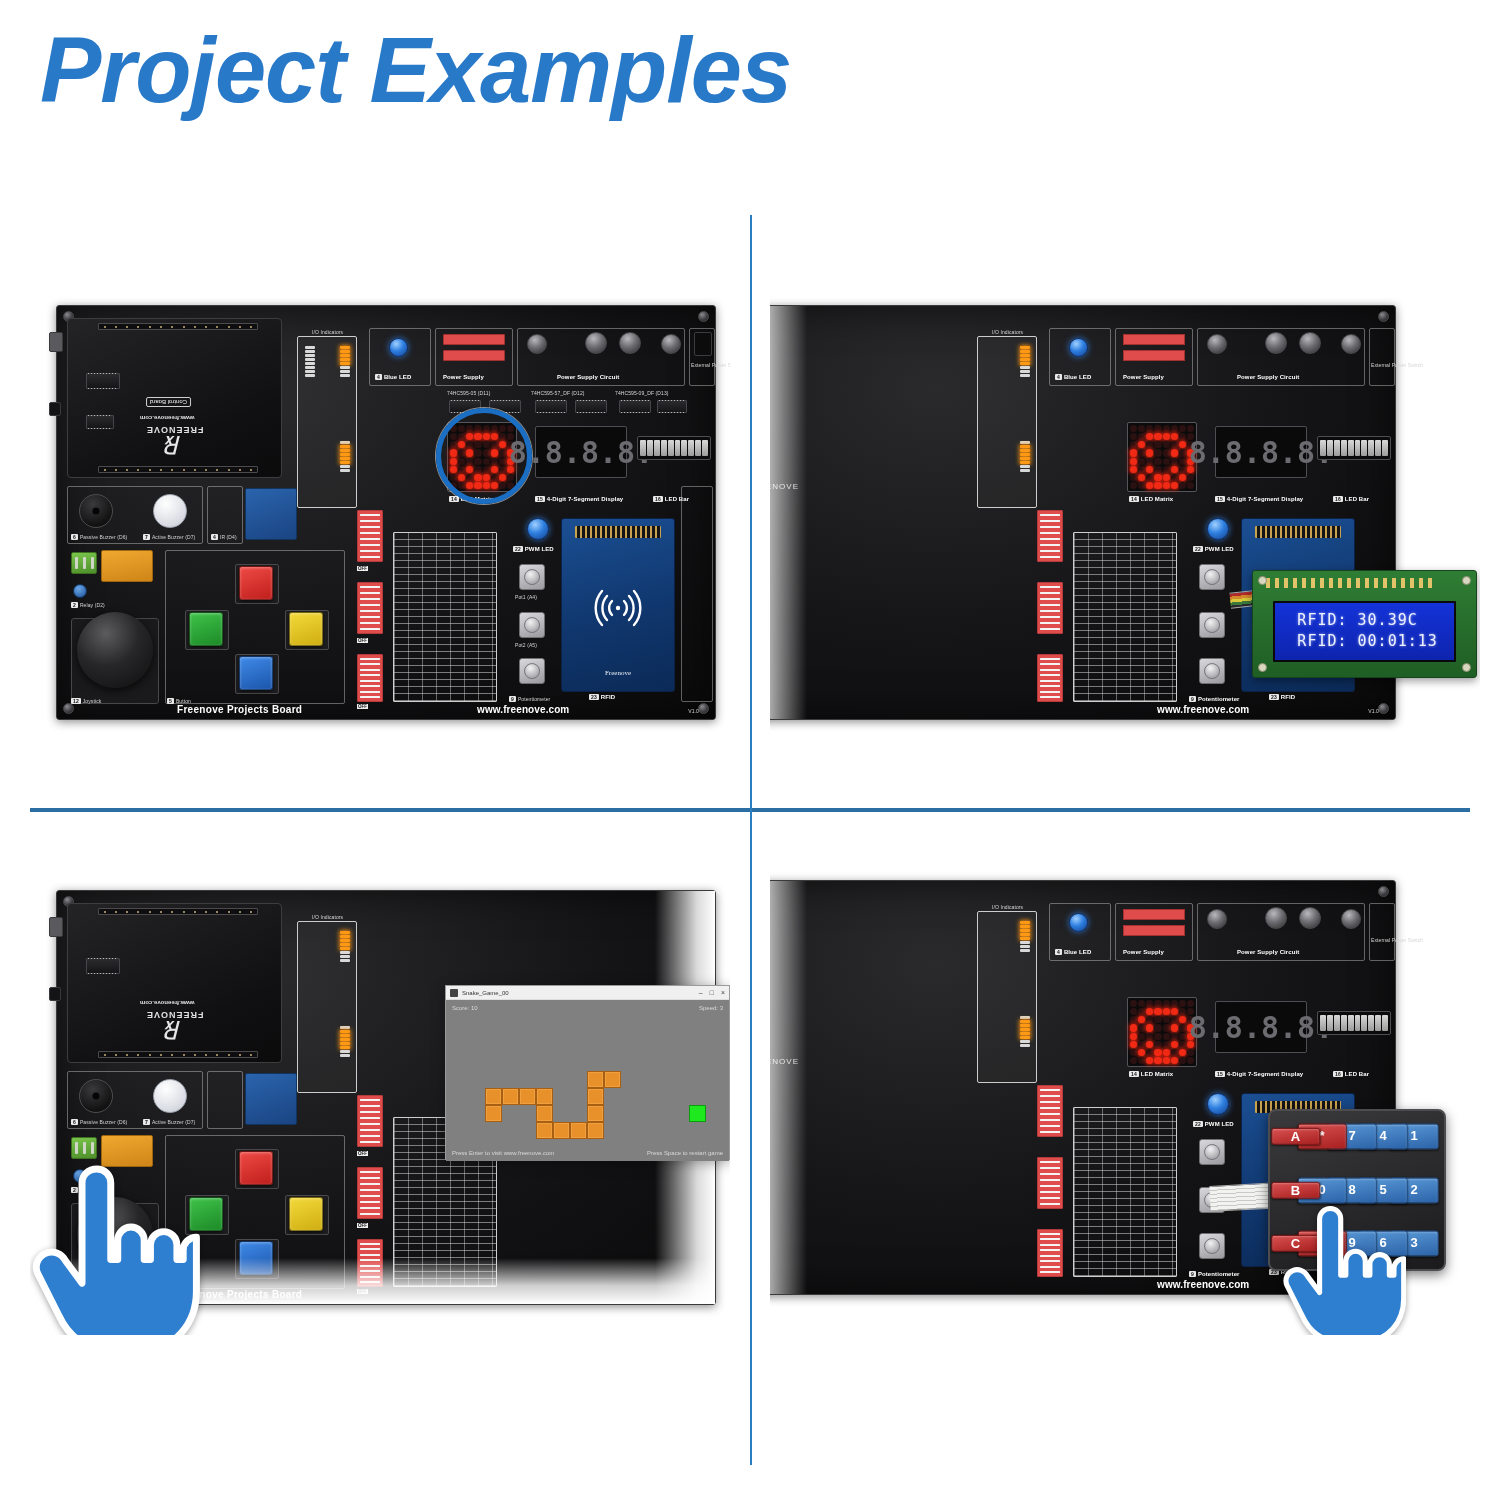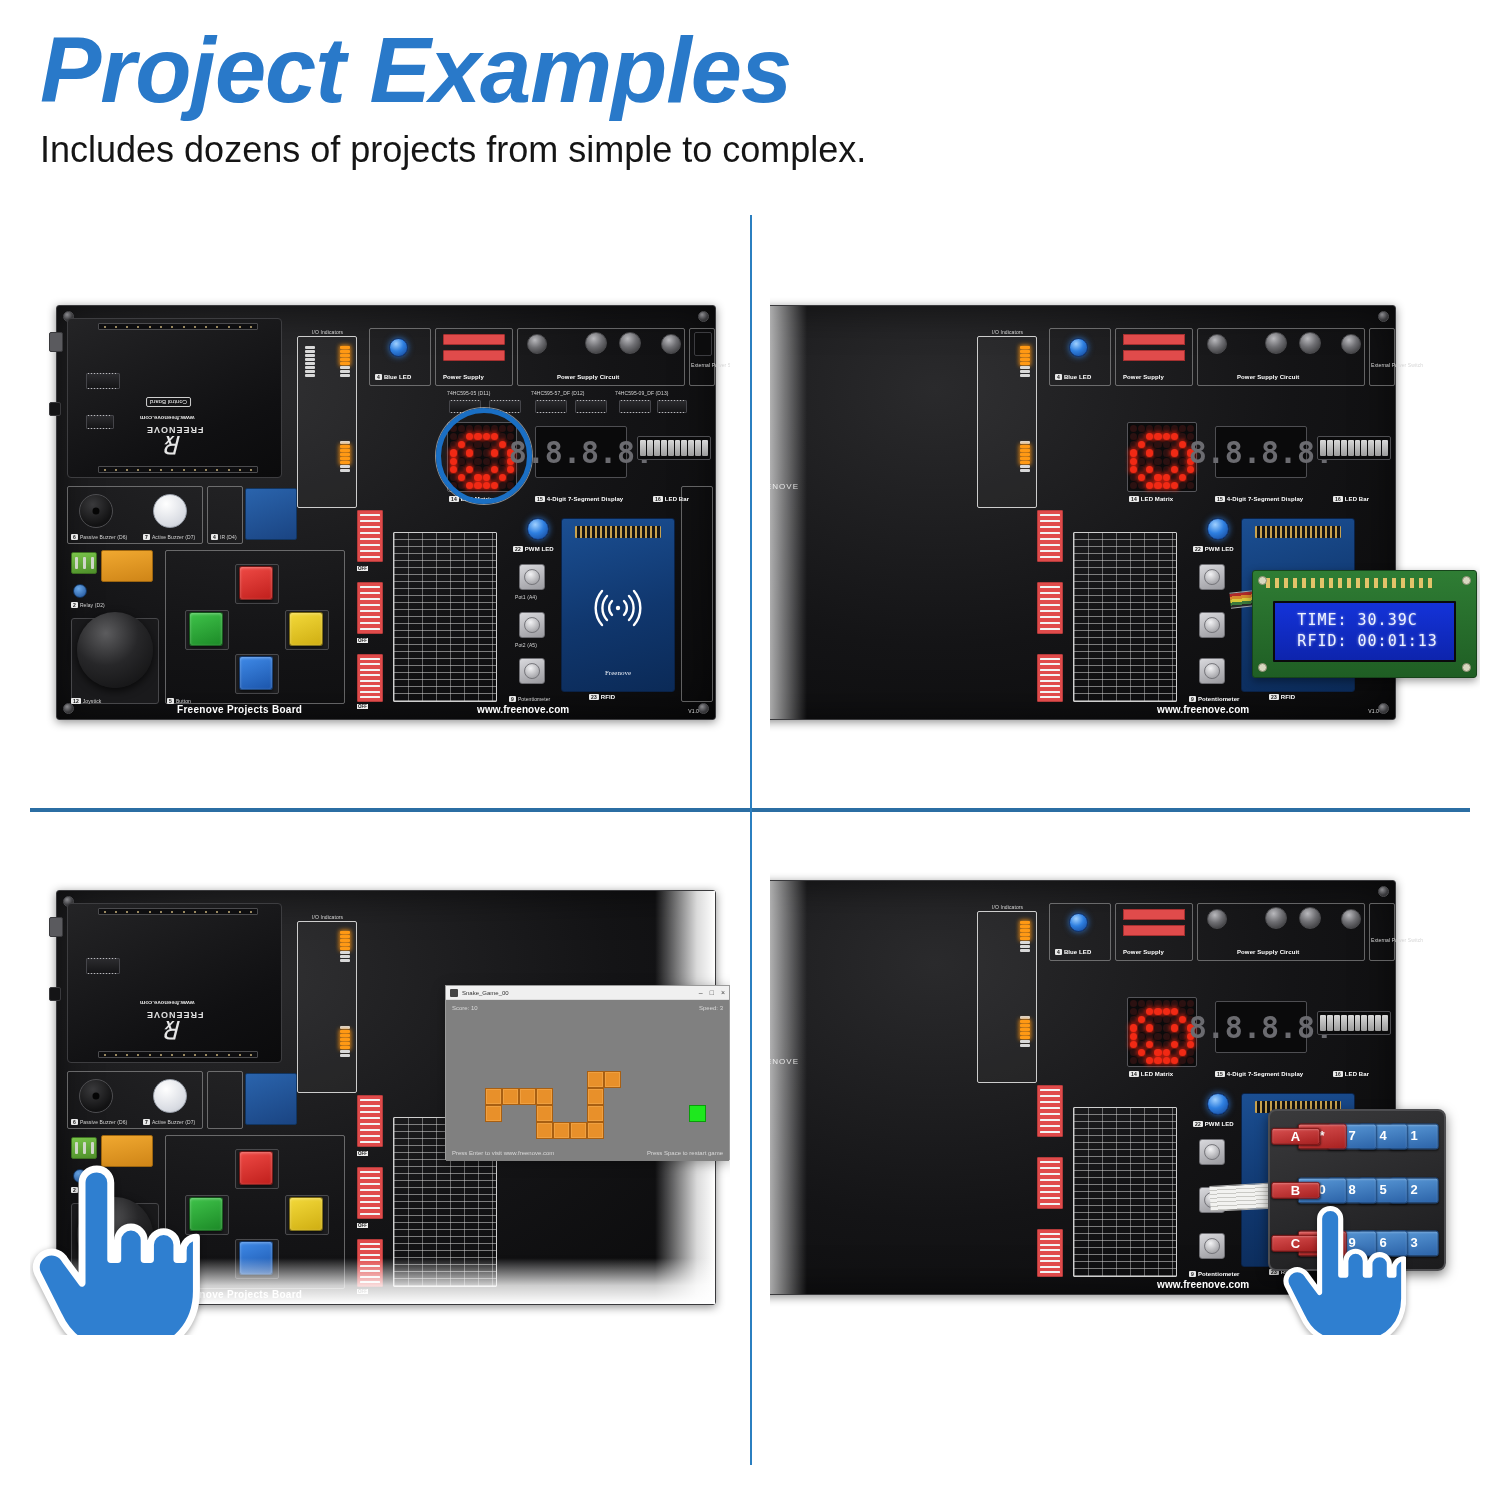--- a/index.html
+++ b/index.html
@@ -233,21 +233,20 @@
   .fade-bottom { position:absolute; left:0; right:0; bottom:0; height: 46px;
       background: linear-gradient(0deg,#fff 0%, rgba(255,255,255,.8) 40%, rgba(255,255,255,0) 100%); }
 </style>
 </head>
 <body>
 
 <div id="page">
 
   <div class="hdr">
     <div class="hdr-title">Project Examples</div>
-    <div class="hdr-sub">Includes dozens of projects from simple to complex.</div>
   </div>
 
   <div class="div-h"></div>
   <div class="div-v"></div>
 
   <div class="quad" id="q-tl">
     <div class="board" id="board-tl" style="left:26px; top:25px; width:660px; height:415px;">
       <div class="screw" style="left:6px;  top:5px;"></div>
       <div class="screw" style="right:6px; top:5px;"></div>
       <div class="screw" style="left:6px;  bottom:5px;"></div>
@@ -789,21 +788,21 @@
 
     <div class="ribbon color" style="left:460px; top:308px; width:90px; height:16px; transform: rotate(-6deg);"></div>
 
     <div class="lcd" style="left:482px; top:290px; width:225px; height:108px;">
       <div class="pinrow"></div>
       <div class="hole" style="left:5px;  top:5px;"></div>
       <div class="hole" style="right:5px; top:5px;"></div>
       <div class="hole" style="left:5px;  bottom:5px;"></div>
       <div class="hole" style="right:5px; bottom:5px;"></div>
       <div class="screen">
-        <div>TIME: 30.39C</div>
+        <div>RFID: 30.39C</div>
         <div>RFID: 00:01:13</div>
       </div>
     </div>
   </div>
 
   <div class="quad" id="q-bl">
     <div class="board" style="left:26px; top:25px; width:660px; height:415px;">
       <div class="screw" style="left:6px;  top:5px;"></div>
       <div class="screw" style="left:6px;  bottom:5px;"></div>
 

